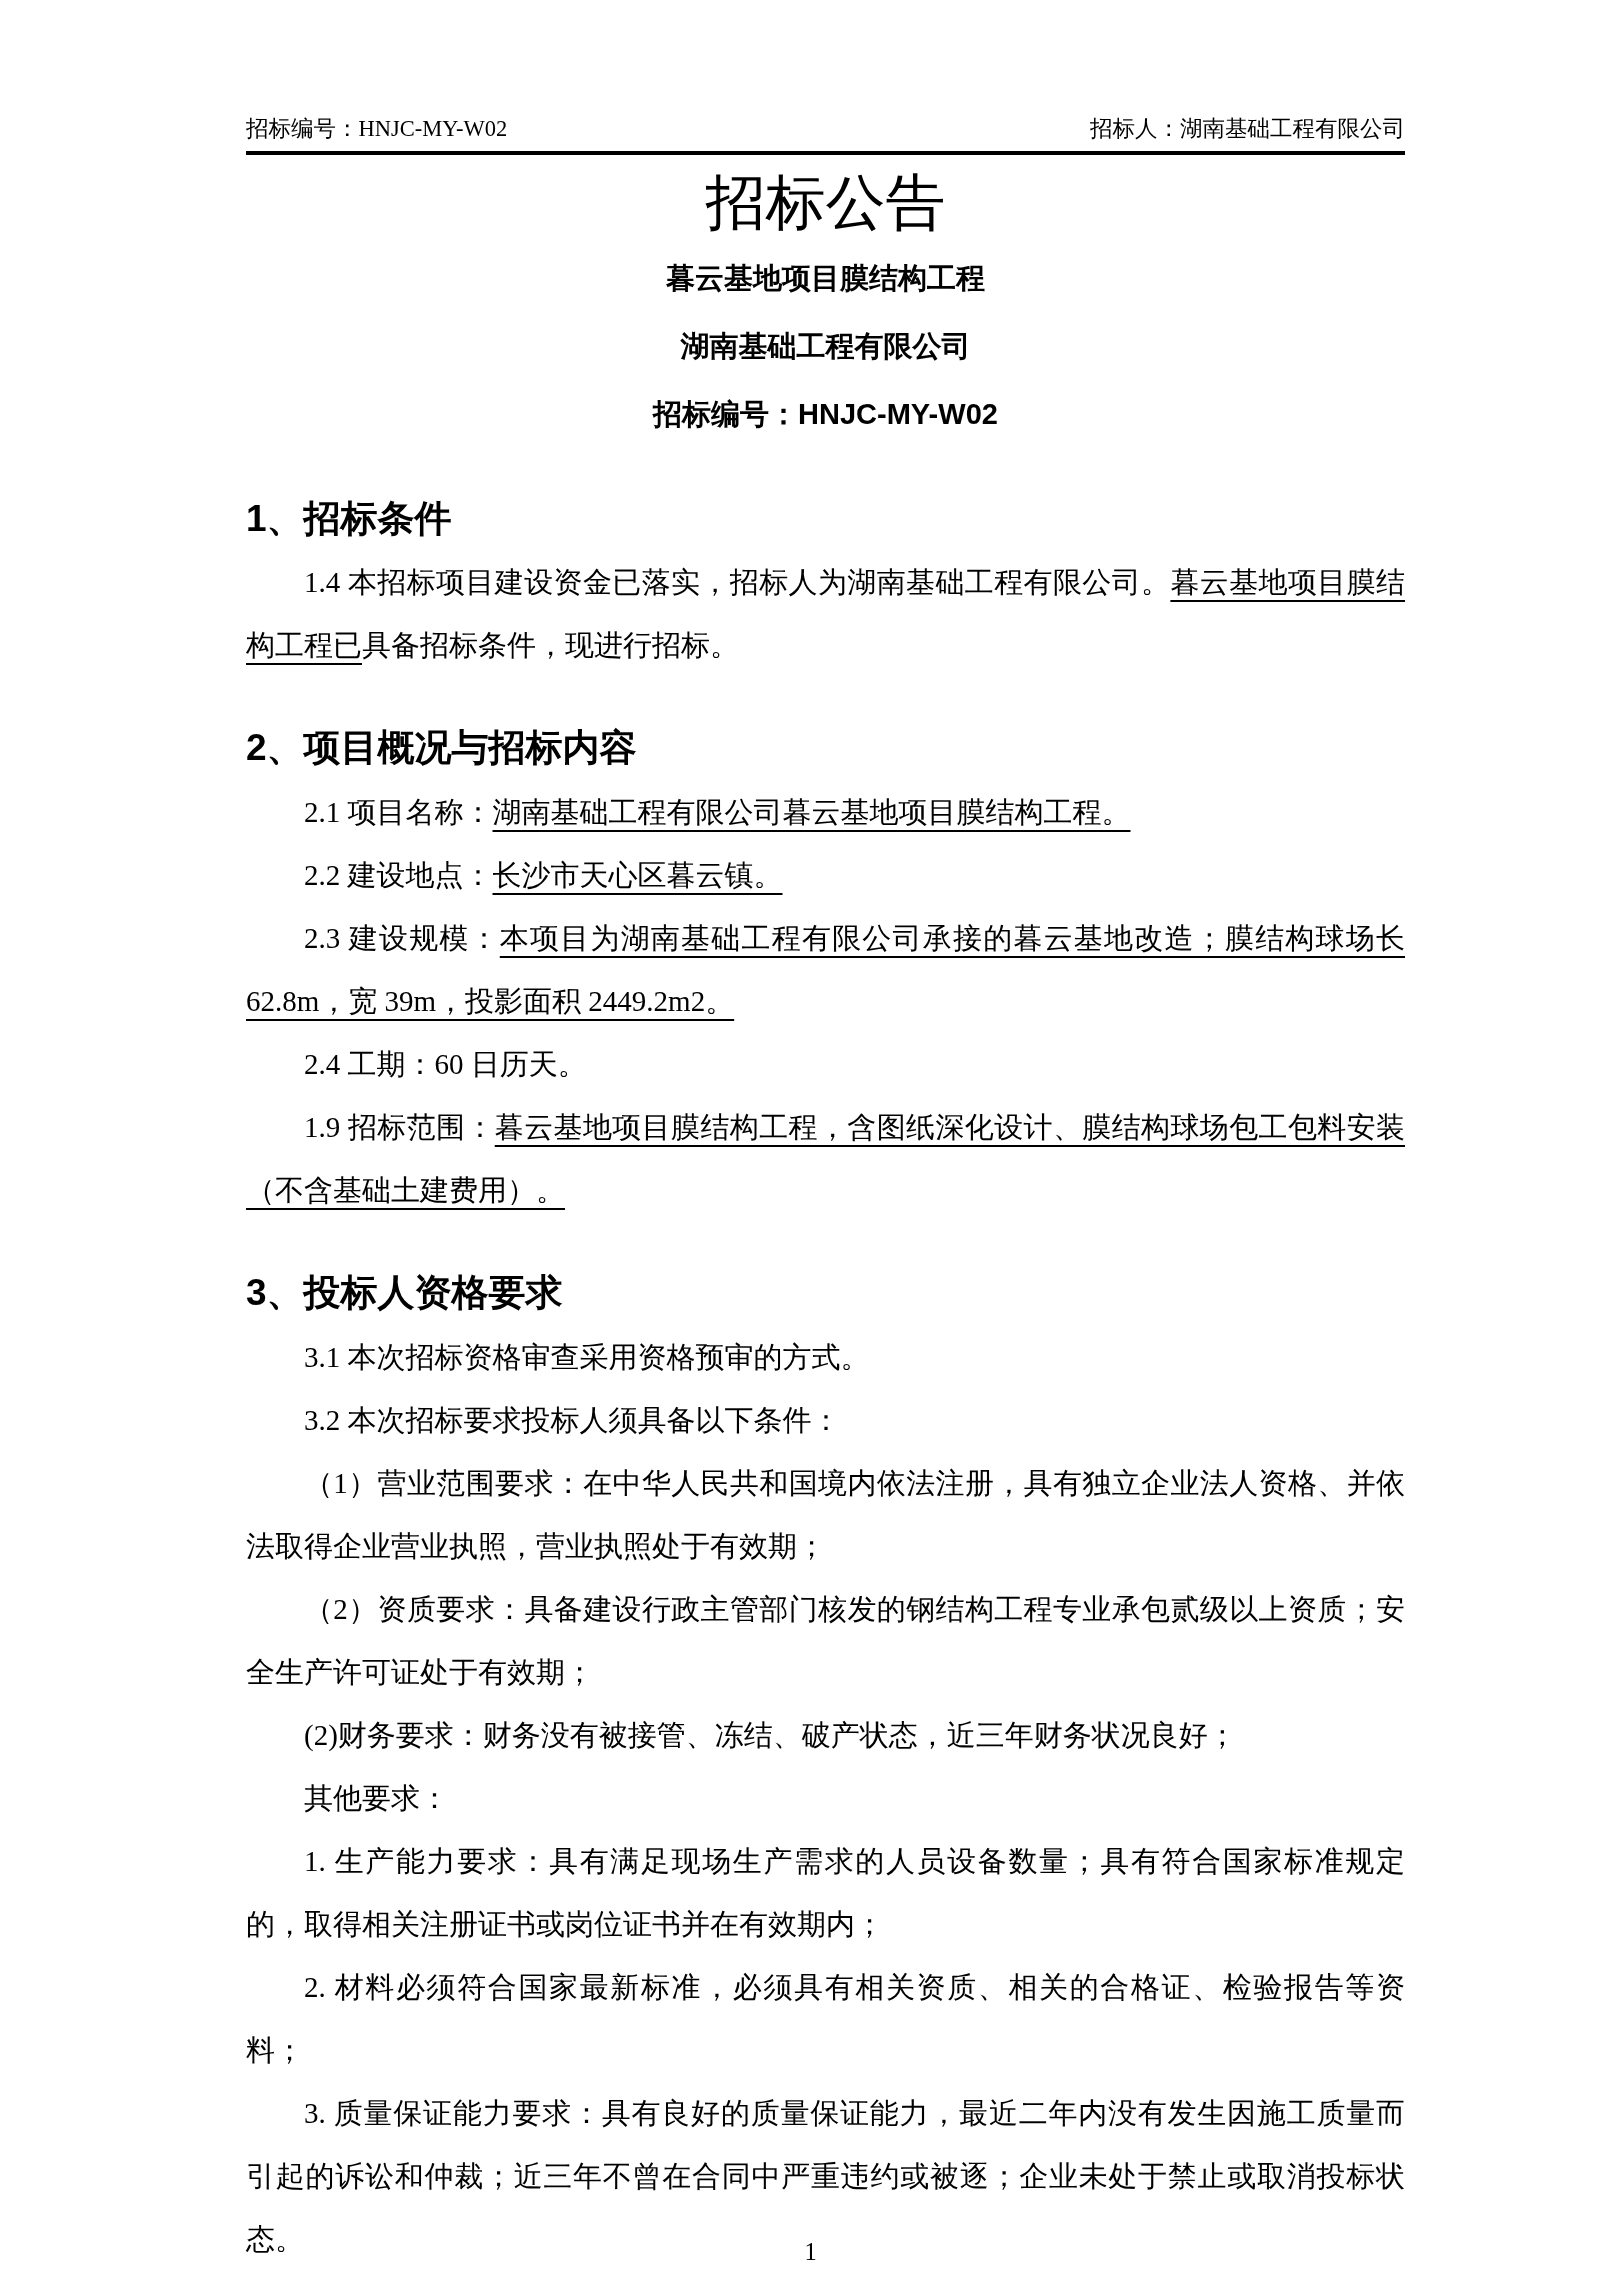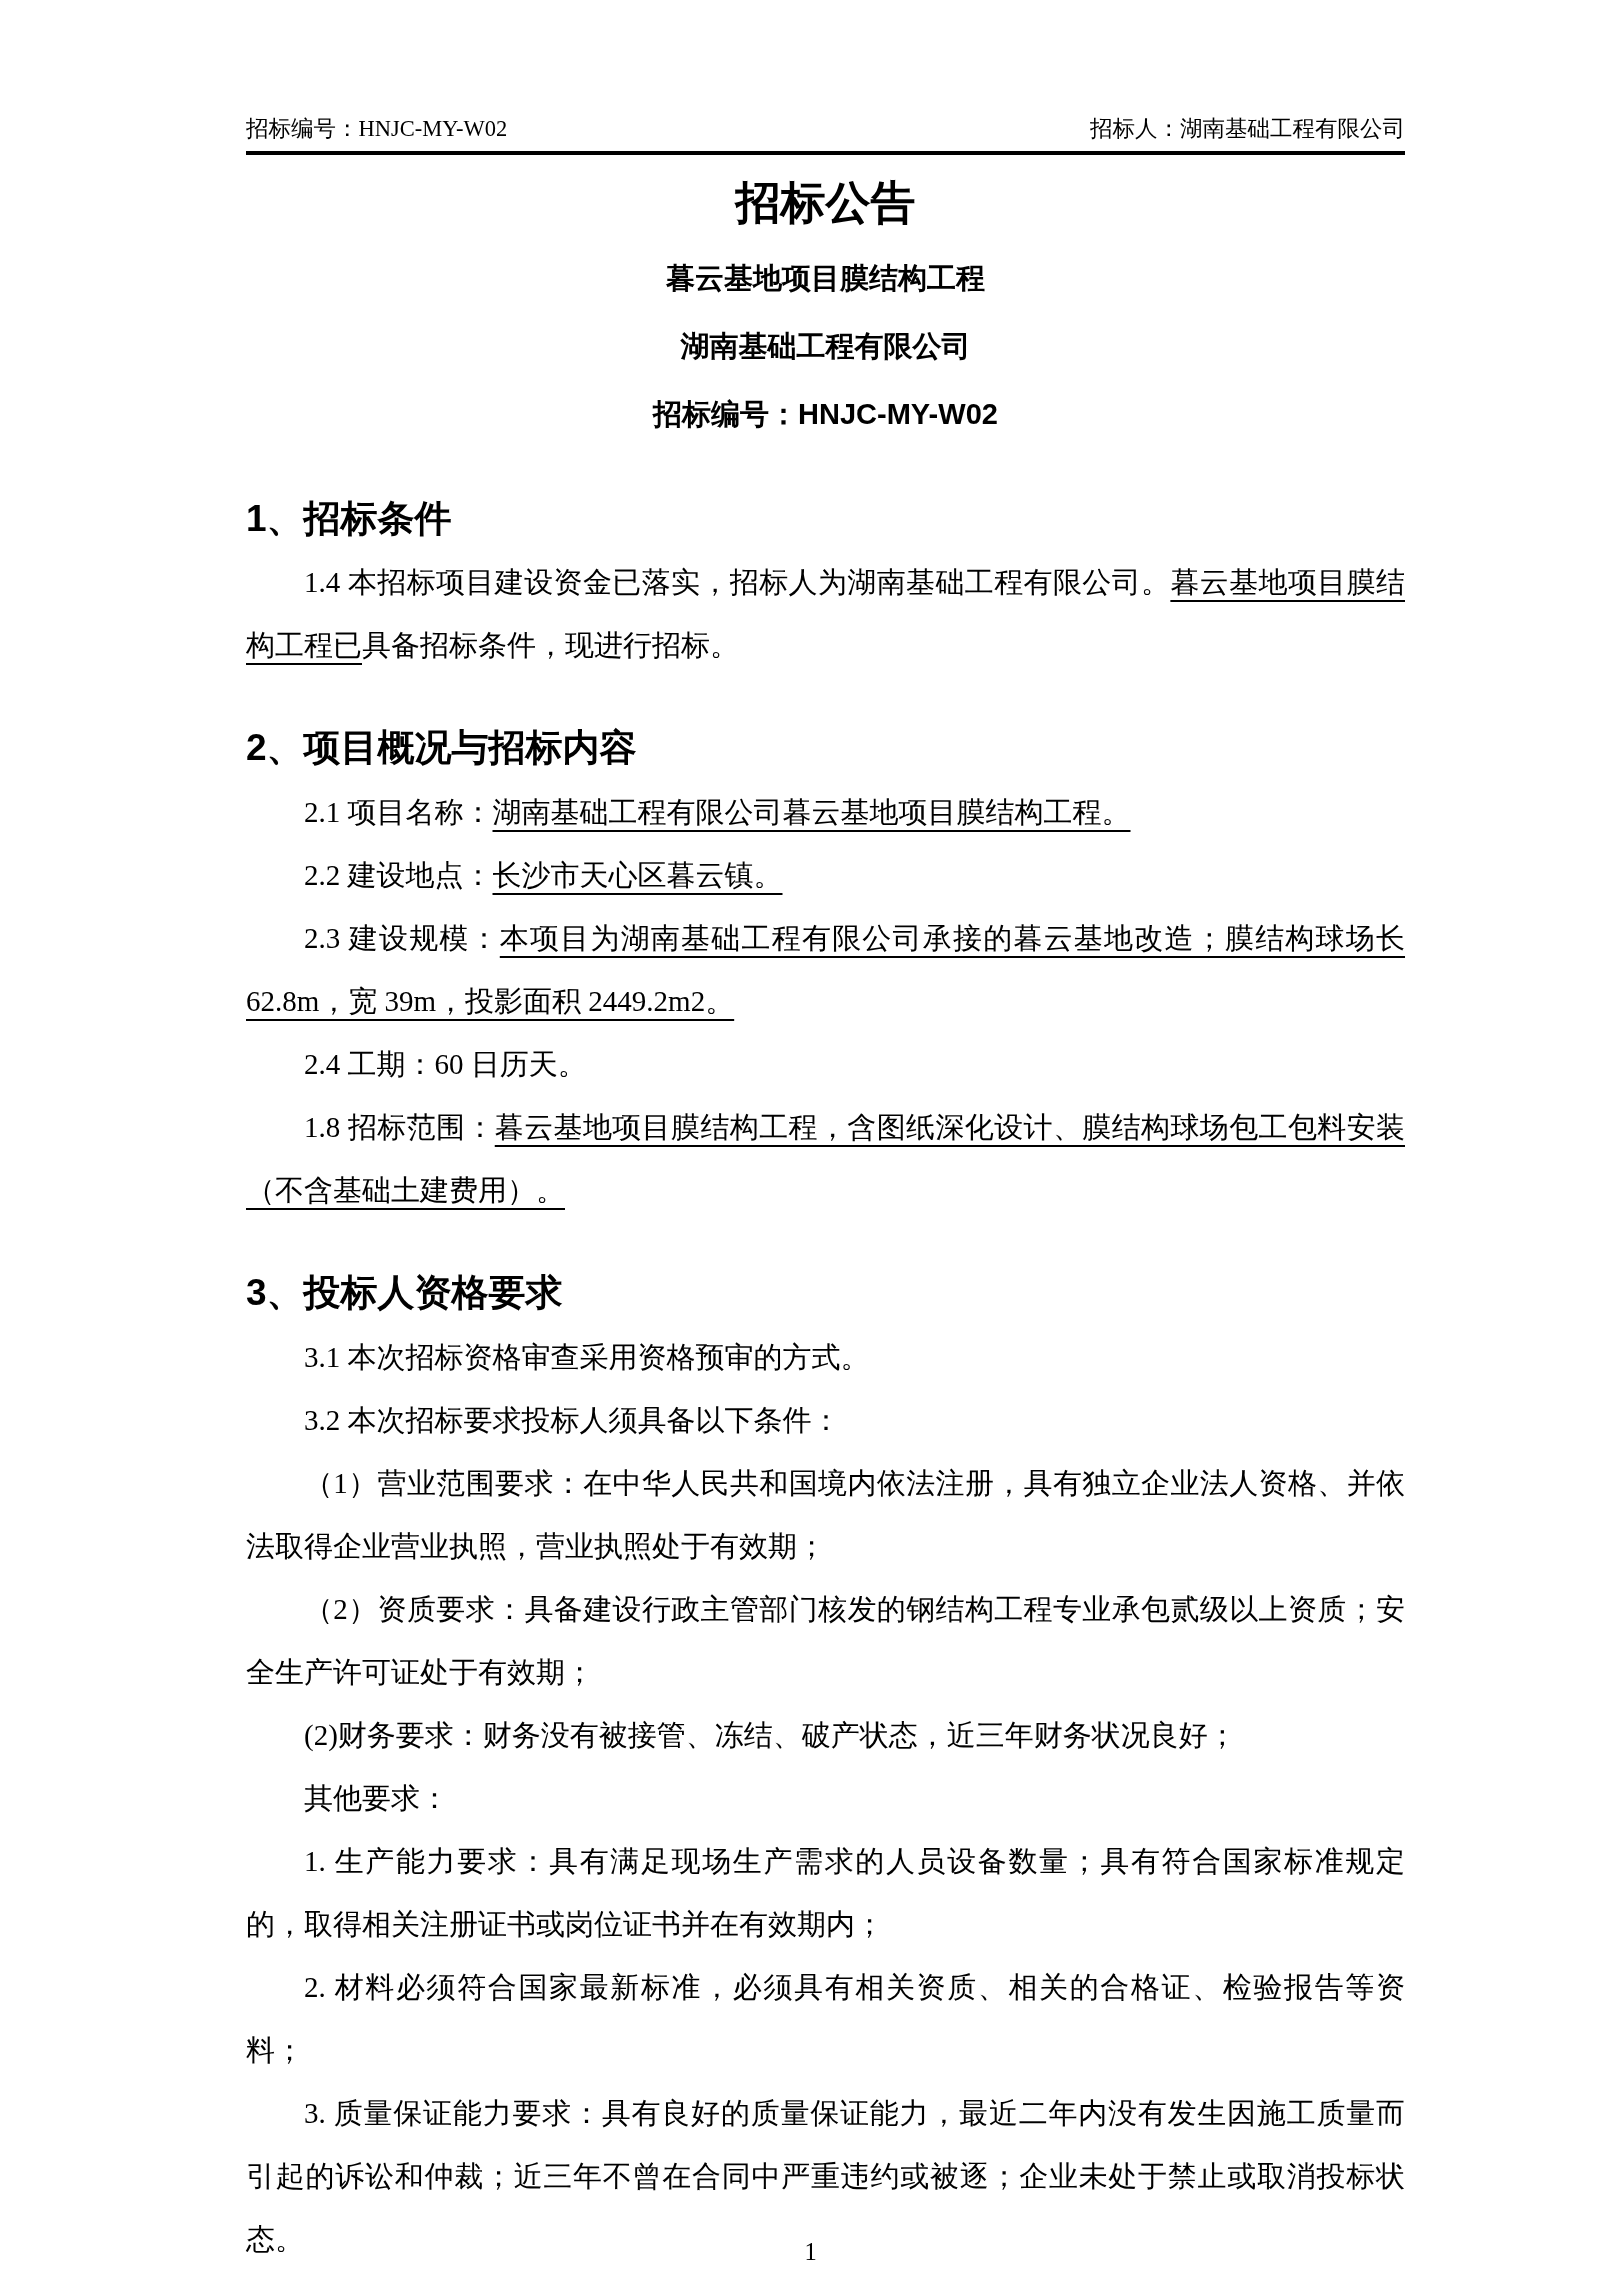--- a/index.html
+++ b/index.html
@@ -25,22 +25,22 @@
     align-items: flex-end;
     font-size: 22.5px;
     line-height: 25.5px;
     padding-bottom: 9.8px;
     border-bottom: 4.9px solid #000000;
   }
   h1.doc-title {
     margin: 19.6px 0 0 0;
     text-align: center;
     font-family: "Liberation Sans", "DejaVu Sans", sans-serif;
-    font-weight: bold;
-    font-size: 45px;
+    font-weight: normal;
+    font-size: 60px;
     line-height: 55px;
   }
   .subtitles {
     margin-top: 13.7px;
     text-align: center;
   }
   .subtitle {
     font-family: "Liberation Sans", "DejaVu Sans", sans-serif;
     font-weight: bold;
     font-size: 29px;
@@ -93,21 +93,21 @@
     </div>
 
   <main id="sections">
       <h2 class="section-heading">1、招标条件</h2>
       <p class="para"><span>1.4 本招标项目建设资金已落实，招标人为湖南基础工程有限公司。</span><span class="u">暮云基地项目膜结构工程已</span><span>具备招标条件，现进行招标。</span></p>
       <h2 class="section-heading">2、项目概况与招标内容</h2>
       <p class="para"><span>2.1 项目名称：</span><span class="u">湖南基础工程有限公司暮云基地项目膜结构工程。</span></p>
       <p class="para"><span>2.2 建设地点：</span><span class="u">长沙市天心区暮云镇。</span></p>
       <p class="para"><span>2.3 建设规模：</span><span class="u">本项目为湖南基础工程有限公司承接的暮云基地改造；膜结构球场长 62.8m，宽 39m，投影面积 2449.2m2。</span></p>
       <p class="para"><span>2.4 工期：60 日历天。</span></p>
-      <p class="para"><span>1.8 招标范围：</span><span class="u">暮云基地项目膜结构工程，含图纸深化设计、膜结构球场包工包料安装（不含基础土建费用）。</span></p>
+      <p class="para"><span>1.9 招标范围：</span><span class="u">暮云基地项目膜结构工程，含图纸深化设计、膜结构球场包工包料安装（不含基础土建费用）。</span></p>
       <h2 class="section-heading">3、投标人资格要求</h2>
       <p class="para"><span>3.1 本次招标资格审查采用资格预审的方式。</span></p>
       <p class="para"><span>3.2 本次招标要求投标人须具备以下条件：</span></p>
       <p class="para"><span>（1）营业范围要求：在中华人民共和国境内依法注册，具有独立企业法人资格、并依法取得企业营业执照，营业执照处于有效期；</span></p>
       <p class="para"><span>（2）资质要求：具备建设行政主管部门核发的钢结构工程专业承包贰级以上资质；安全生产许可证处于有效期；</span></p>
       <p class="para"><span>(2)财务要求：财务没有被接管、冻结、破产状态，近三年财务状况良好；</span></p>
       <p class="para"><span>其他要求：</span></p>
       <p class="para"><span>1. 生产能力要求：具有满足现场生产需求的人员设备数量；具有符合国家标准规定的，取得相关注册证书或岗位证书并在有效期内；</span></p>
       <p class="para"><span>2. 材料必须符合国家最新标准，必须具有相关资质、相关的合格证、检验报告等资料；</span></p>
       <p class="para"><span>3. 质量保证能力要求：具有良好的质量保证能力，最近二年内没有发生因施工质量而引起的诉讼和仲裁；近三年不曾在合同中严重违约或被逐；企业未处于禁止或取消投标状态。</span></p>

